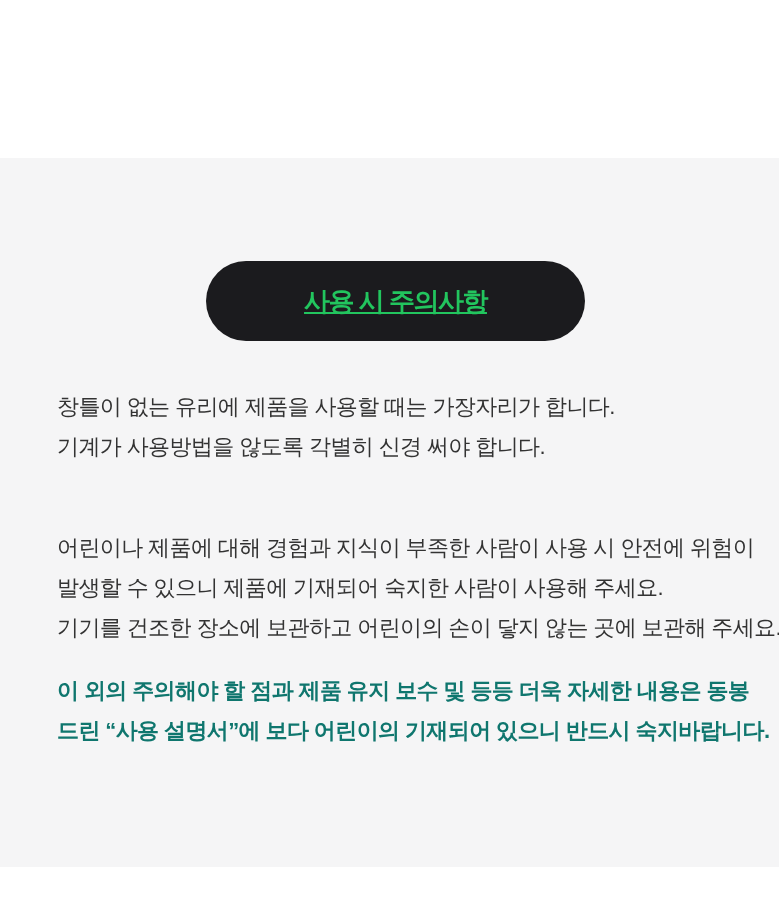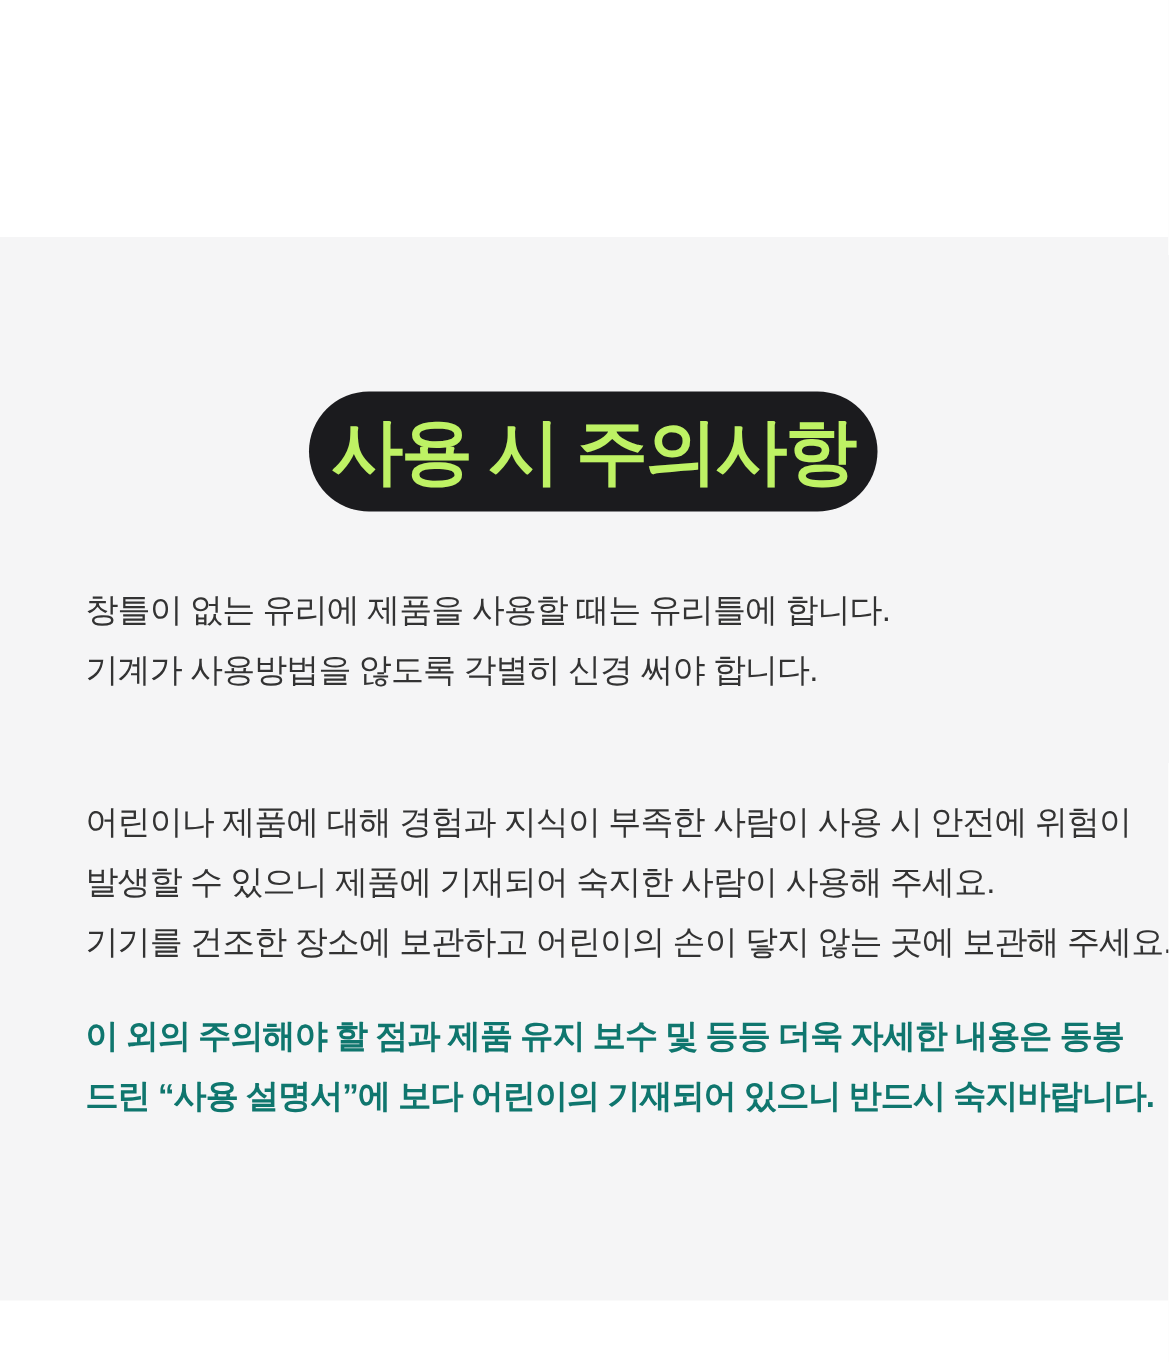--- a/index.html
+++ b/index.html
@@ -31,25 +31,26 @@
     left: 206px;
     width: 379px;
     height: 80px;
     background: #1b1b1e;
     border-radius: 41px;
     display: flex;
     align-items: center;
     justify-content: center;
   }
   .badge-label {
-    color: #bef264;
-    font-size: 48px;
+    color: #22c55e;
+    font-size: 26px;
     font-weight: 800;
     letter-spacing: -1.5px;
     white-space: nowrap;
+    text-decoration: underline;
   }
   
   .para {
     position: absolute;
     left: 57px;
     width: 680px;
     font-size: 22px;
     line-height: 40px;
     letter-spacing: -0.6px;
     color: #333333;
@@ -68,21 +69,21 @@
 
 <div class="page">
 
   <section class="panel">
 
     <div class="badge">
       <span class="badge-label">사용 시 주의사항</span>
     </div>
 
     <p class="para para-1">
-      <span class="line">창틀이 없는 유리에 제품을 사용할 때는 유리틀에 합니다.</span>
+      <span class="line">창틀이 없는 유리에 제품을 사용할 때는 가장자리가 합니다.</span>
       <span class="line">기계가 사용방법을 않도록 각별히 신경 써야 합니다.</span>
     </p>
 
     <p class="para para-2">
       <span class="line">어린이나 제품에 대해 경험과 지식이 부족한 사람이 사용 시 안전에 위험이</span>
       <span class="line">발생할 수 있으니 제품에 기재되어 숙지한 사람이 사용해 주세요.</span>
       <span class="line">기기를 건조한 장소에 보관하고 어린이의 손이 닿지 않는 곳에 보관해 주세요.</span>
     </p>
 
     <p class="para para-3">

